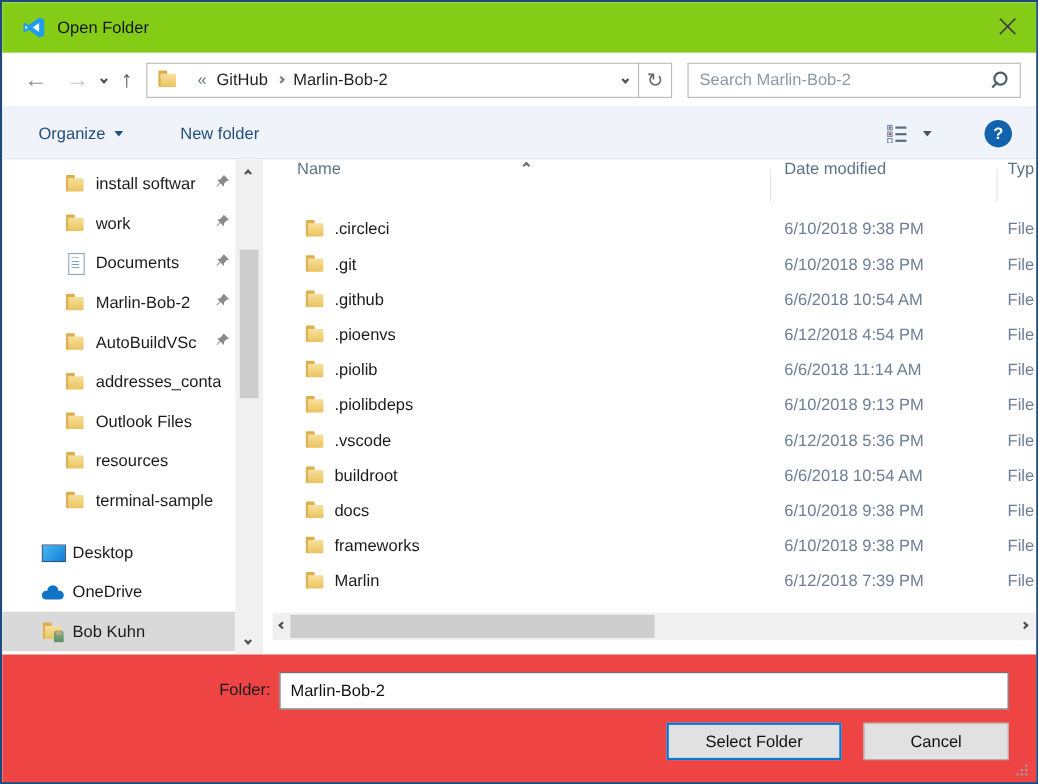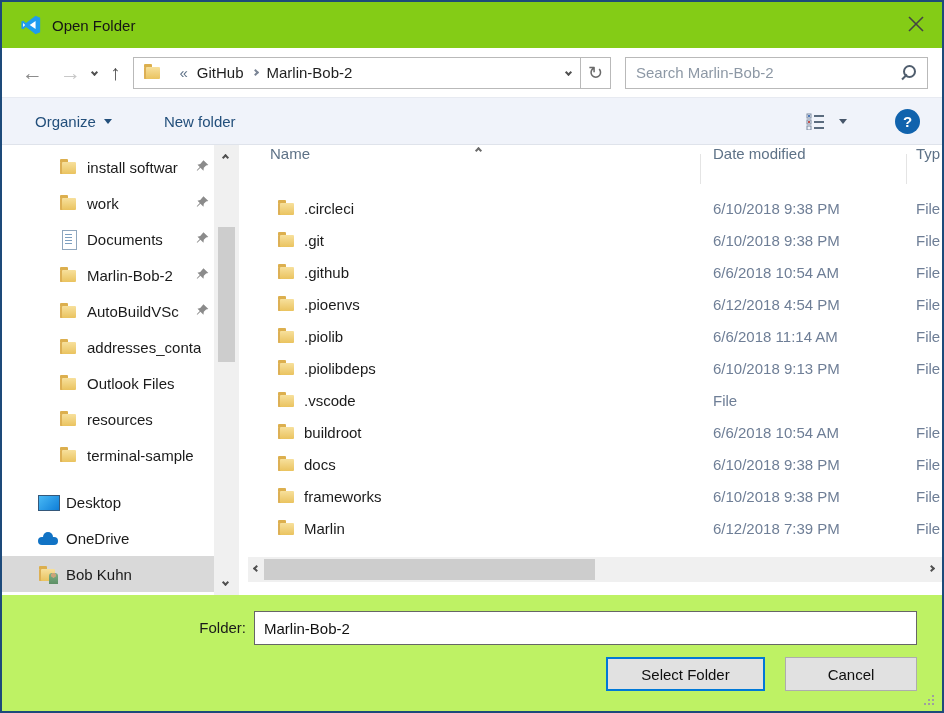--- a/index.html
+++ b/index.html
@@ -136,21 +136,21 @@
   .cell-type { flex:1; color:#6e7e96; white-space:nowrap; overflow:hidden; }
 
   
   .hscroll { position:absolute; left:0; right:0; top:412px; height:25px; background:#f0f0f0; }
   .hs-thumb { position:absolute; left:16px; top:2px; width:331px; height:21px;
               background:#cdcdcd; cursor:pointer; }
   .hs-left  { position:absolute; left:6px;  top:9px; }
   .hs-right { position:absolute; right:8px; top:9px; }
 
   
-  .footer { position:absolute; left:0; top:593px; right:0; bottom:0; background:#bef264; }
+  .footer { position:absolute; left:0; top:593px; right:0; bottom:0; background:#ef4444; }
   .folder-label { position:absolute; left:172px; top:16px; width:72px; height:34px;
                   line-height:34px; text-align:right; font-size:15px; color:#1a1a1a; }
   .folder-input { position:absolute; left:252px; top:16px; width:663px; height:34px;
                   border:1px solid #666; background:#fff; font-family:inherit;
                   font-size:15px; color:#111; padding:0 9px; }
   .btn { position:absolute; top:62px; height:34px; background:#e1e1e1; font-family:inherit;
          font-size:15px; color:#0f0f0f; cursor:pointer; }
   .btn-select { left:604px; width:159px; border:2px solid #0078d7; }
   .btn-cancel { left:783px; width:132px; border:1px solid #adadad; }
   .grip-dot { position:absolute; right:8px; bottom:6px; width:2px; height:2px; background:#9f9f9f;
@@ -365,20 +365,21 @@
           </div>
           <div class="row">
             <span class="s-icon glyph-folder"></span>
             <span class="cell-name">.piolibdeps</span>
             <span class="cell-date">6/10/2018 9:13 PM</span>
             <span class="cell-type">File</span>
           </div>
           <div class="row">
             <span class="s-icon glyph-folder"></span>
             <span class="cell-name">.vscode</span>
+            <span class="cell-date">6/12/2018 5:36 PM</span>
             <span class="cell-type">File</span>
           </div>
           <div class="row">
             <span class="s-icon glyph-folder"></span>
             <span class="cell-name">buildroot</span>
             <span class="cell-date">6/6/2018 10:54 AM</span>
             <span class="cell-type">File</span>
           </div>
           <div class="row">
             <span class="s-icon glyph-folder"></span>

